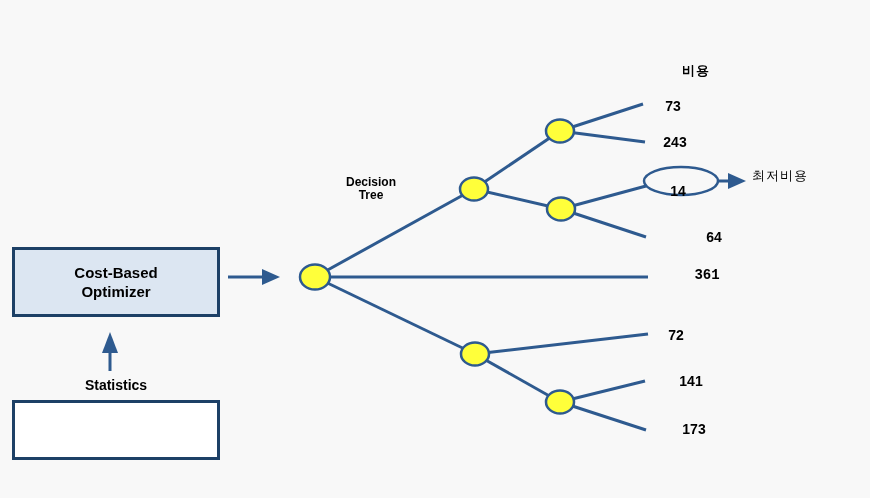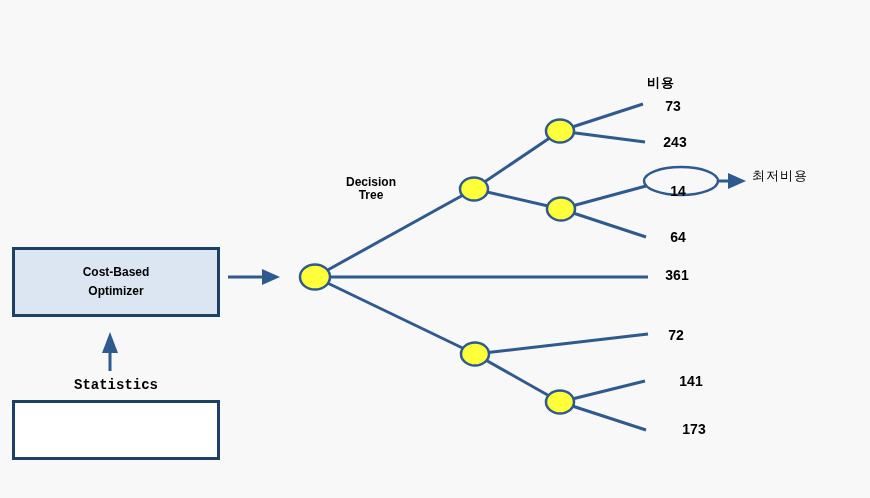--- a/index.html
+++ b/index.html
@@ -43,27 +43,27 @@
   .tree-title span{display:block;}
   .box{
     position:absolute;left:12px;width:208px;
     border:3px solid var(--box-border);
     box-sizing:border-box;
     display:flex;flex-direction:column;align-items:center;justify-content:center;
   }
   #optimizer-box{
     top:247px;height:70px;
     background:var(--optimizer-box-fill);
-    font-size:12px;font-weight:bold;line-height:19px;color:var(--text);
+    font-size:15px;font-weight:bold;line-height:19px;color:var(--text);
   }
   #statistics-box{
     top:400px;height:60px;
     background:var(--statistics-box-fill);
   }
-  #statistics-label{font-size:14px;font-family:Liberation Mono, monospace;}
+  #statistics-label{font-size:14px;}
 </style>
 </head>
 <body>
 
 <div id="canvas">
 
   <svg id="connectors" viewBox="0 0 870 498">
 
     <line class="edge" x1="228" y1="277" x2="263" y2="277"></line>
     <polygon class="arrowhead" points="280,277 262,269 262,285"></polygon>
@@ -103,26 +103,26 @@
     <span>Optimizer</span>
   </div>
   <div class="lbl" id="statistics-label" style="left:116px;top:386px;">Statistics</div>
   <div id="statistics-box" class="box"></div>
 
   <div class="lbl tree-title" style="left:371px;top:189px;">
     <span>Decision</span>
     <span>Tree</span>
   </div>
 
-  <div class="lbl kr" style="left:661px;top:71px;margin-top:12px;">비용</div>
+  <div class="lbl kr" style="left:696px;top:71px;">비용</div>
 
   <div class="lbl num" style="left:673px;top:107px;">73</div>
   <div class="lbl num" style="left:675px;top:143px;">243</div>
   <div class="lbl num" style="left:678px;top:192px;">14</div>
-  <div class="lbl num" style="left:678px;top:238px;">64</div>
-  <div class="lbl num" style="left:677px;top:276px;">361</div>
+  <div class="lbl num" style="left:714px;top:238px;">64</div>
+  <div class="lbl num" style="left:707px;top:276px;font-family:Liberation Mono, monospace;">361</div>
   <div class="lbl num" style="left:676px;top:336px;">72</div>
   <div class="lbl num" style="left:676px;top:382px;margin-left:15px;">141</div>
   <div class="lbl num" style="left:694px;top:430px;">173</div>
 
   <div class="lowest">최저비용</div>
 
 </div>
 
 </body></html>

